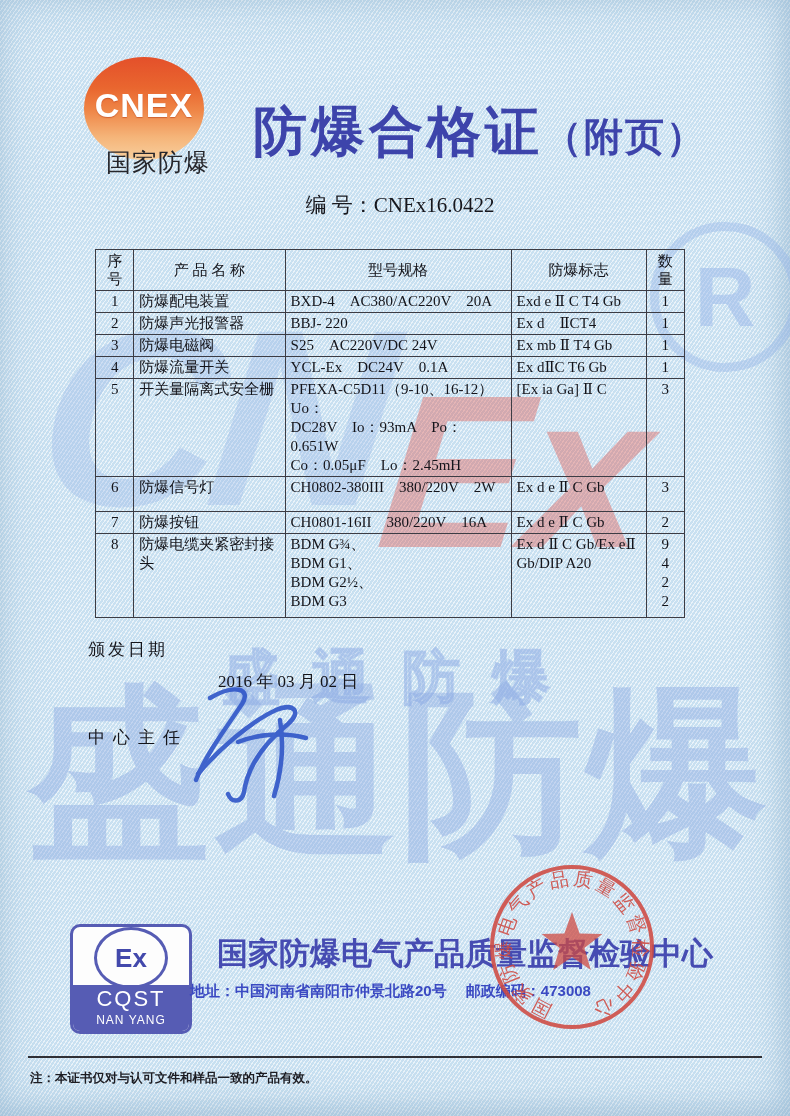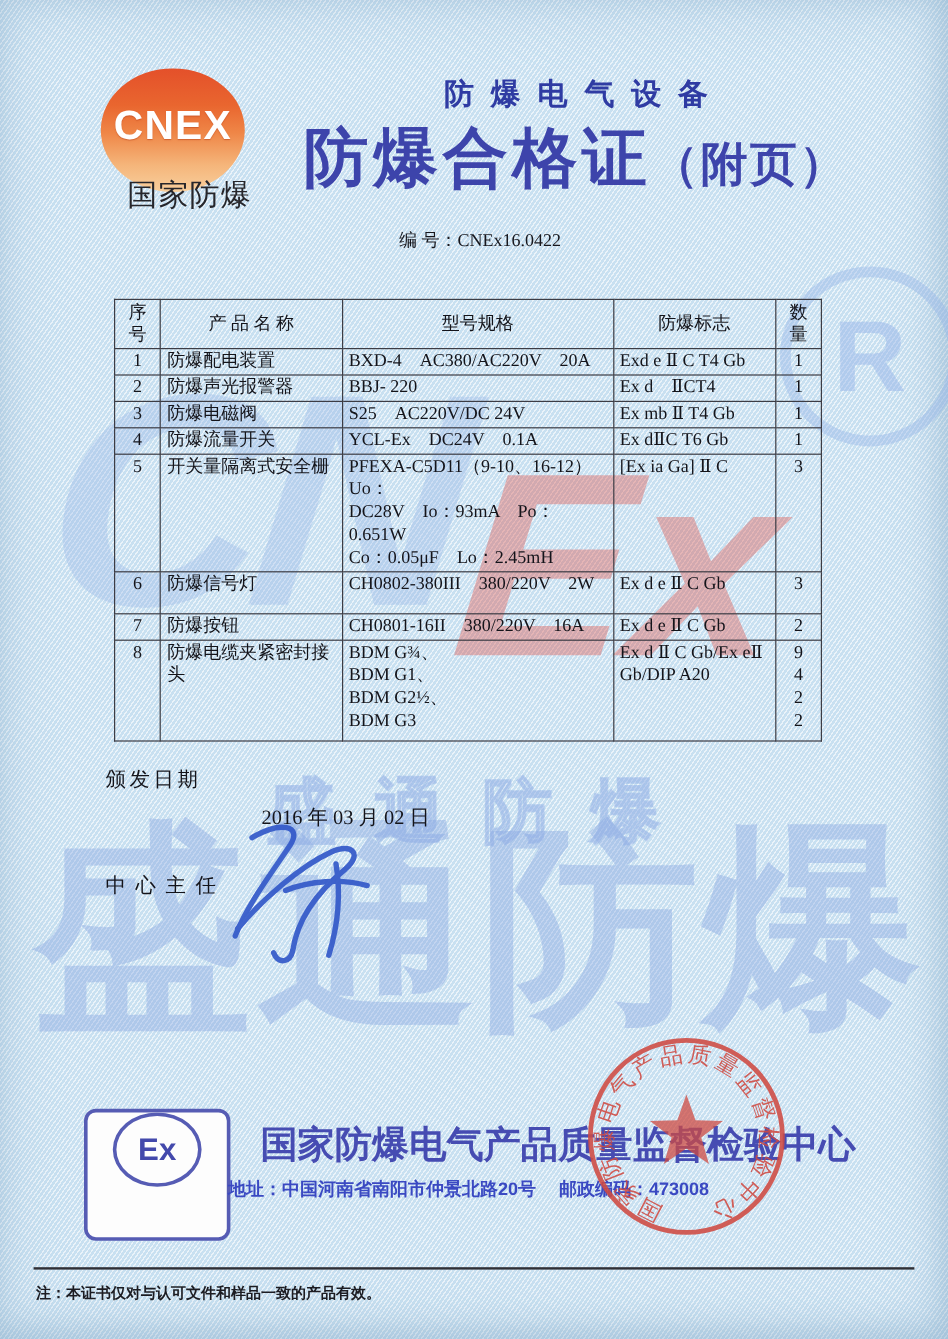--- a/index.html
+++ b/index.html
@@ -61,21 +61,21 @@
     letter-spacing:14px; text-indent:14px; color:#2f3ba3;
   }
   .head-title{
     left:190px; top:96px; width:580px; text-align:center; z-index:2;
     font-family:"Liberation Sans",sans-serif; font-weight:bold; color:#3d44ab; white-space:nowrap;
   }
   .head-title .main{font-size:54px; letter-spacing:4px;}
   .head-title .suffix{font-size:39px; letter-spacing:2px;}
   .cert-no{
     left:140px; top:191px; width:520px; text-align:center; z-index:2;
-    font-size:15px; color:#17171d;
+    font-size:21px; color:#17171d;
   }
   
   .tbl-caption{left:97px; top:228px; z-index:2; font-size:15px; color:#101014;}
   table.products{
     position:absolute; left:95px; top:249px; width:590px; z-index:2;
     border-collapse:collapse; table-layout:fixed;
     font-size:15px; line-height:19px; color:#14141a;
   }
   .products th,.products td{
     border:1px solid #3c3c44; padding:1px 5px; vertical-align:top;
@@ -136,21 +136,20 @@
   <div class="abs wm-outline">盛通防爆</div>
   <div class="abs wm-cnex"><span class="cn">CN</span><span class="ex">Ex</span></div>
   <div class="abs wm-reg">
       <span>R</span>
     </div>
 
   <div class="abs logo">
     <span class="logo-text">CNEX</span>
   </div>
   <div class="abs logo-caption">国家防爆</div>
-  <div class="abs head-super">防爆电气设备</div>
   <div class="abs head-title"><span class="main">防爆合格证</span><span class="suffix">（附页）</span></div>
   <div class="abs cert-no"><span>编 号：</span><span>CNEx16.0422</span></div>
 
   <table class="products">
     <colgroup>
         <col class="col-no">
         <col class="col-name">
         <col class="col-model">
         <col class="col-mark">
         <col class="col-qty">
@@ -244,20 +243,24 @@
       <path d="M98 44 C102 68 100 94 92 120"></path>
     </g>
   </svg>
 
   <div class="abs cqst">
     <div class="cqst-top">
       <div class="cqst-circle">
         <span class="cqst-ex">Ex</span>
       </div>
     </div>
+    <div class="cqst-bottom">
+      <div class="cqst-name">CQST</div>
+      <div class="cqst-city">NAN YANG</div>
+    </div>
   </div>
   <div class="abs org-name">国家防爆电气产品质量监督检验中心</div>
   <div class="abs org-line1">地址：中国河南省南阳市仲景北路20号　 邮政编码：473008</div>
 
   <svg class="abs stamp" width="190" height="190" viewBox="0 0 190 190">
     <defs>
       <path id="ringpath" d="M 95 157 A 62 62 0 0 1 95 33 A 62 62 0 0 1 95 157"></path>
     </defs>
     <circle cx="95" cy="95" r="80" fill="none" stroke="#cf4a42" stroke-width="4"></circle>
     <polygon fill="#cf4a42" opacity="0.85" points="95,60 102.6,81.5 125.4,82.1 107.4,96 113.8,117.9 95,105 76.2,117.9 82.6,96 64.6,82.1 87.4,81.5"></polygon>

